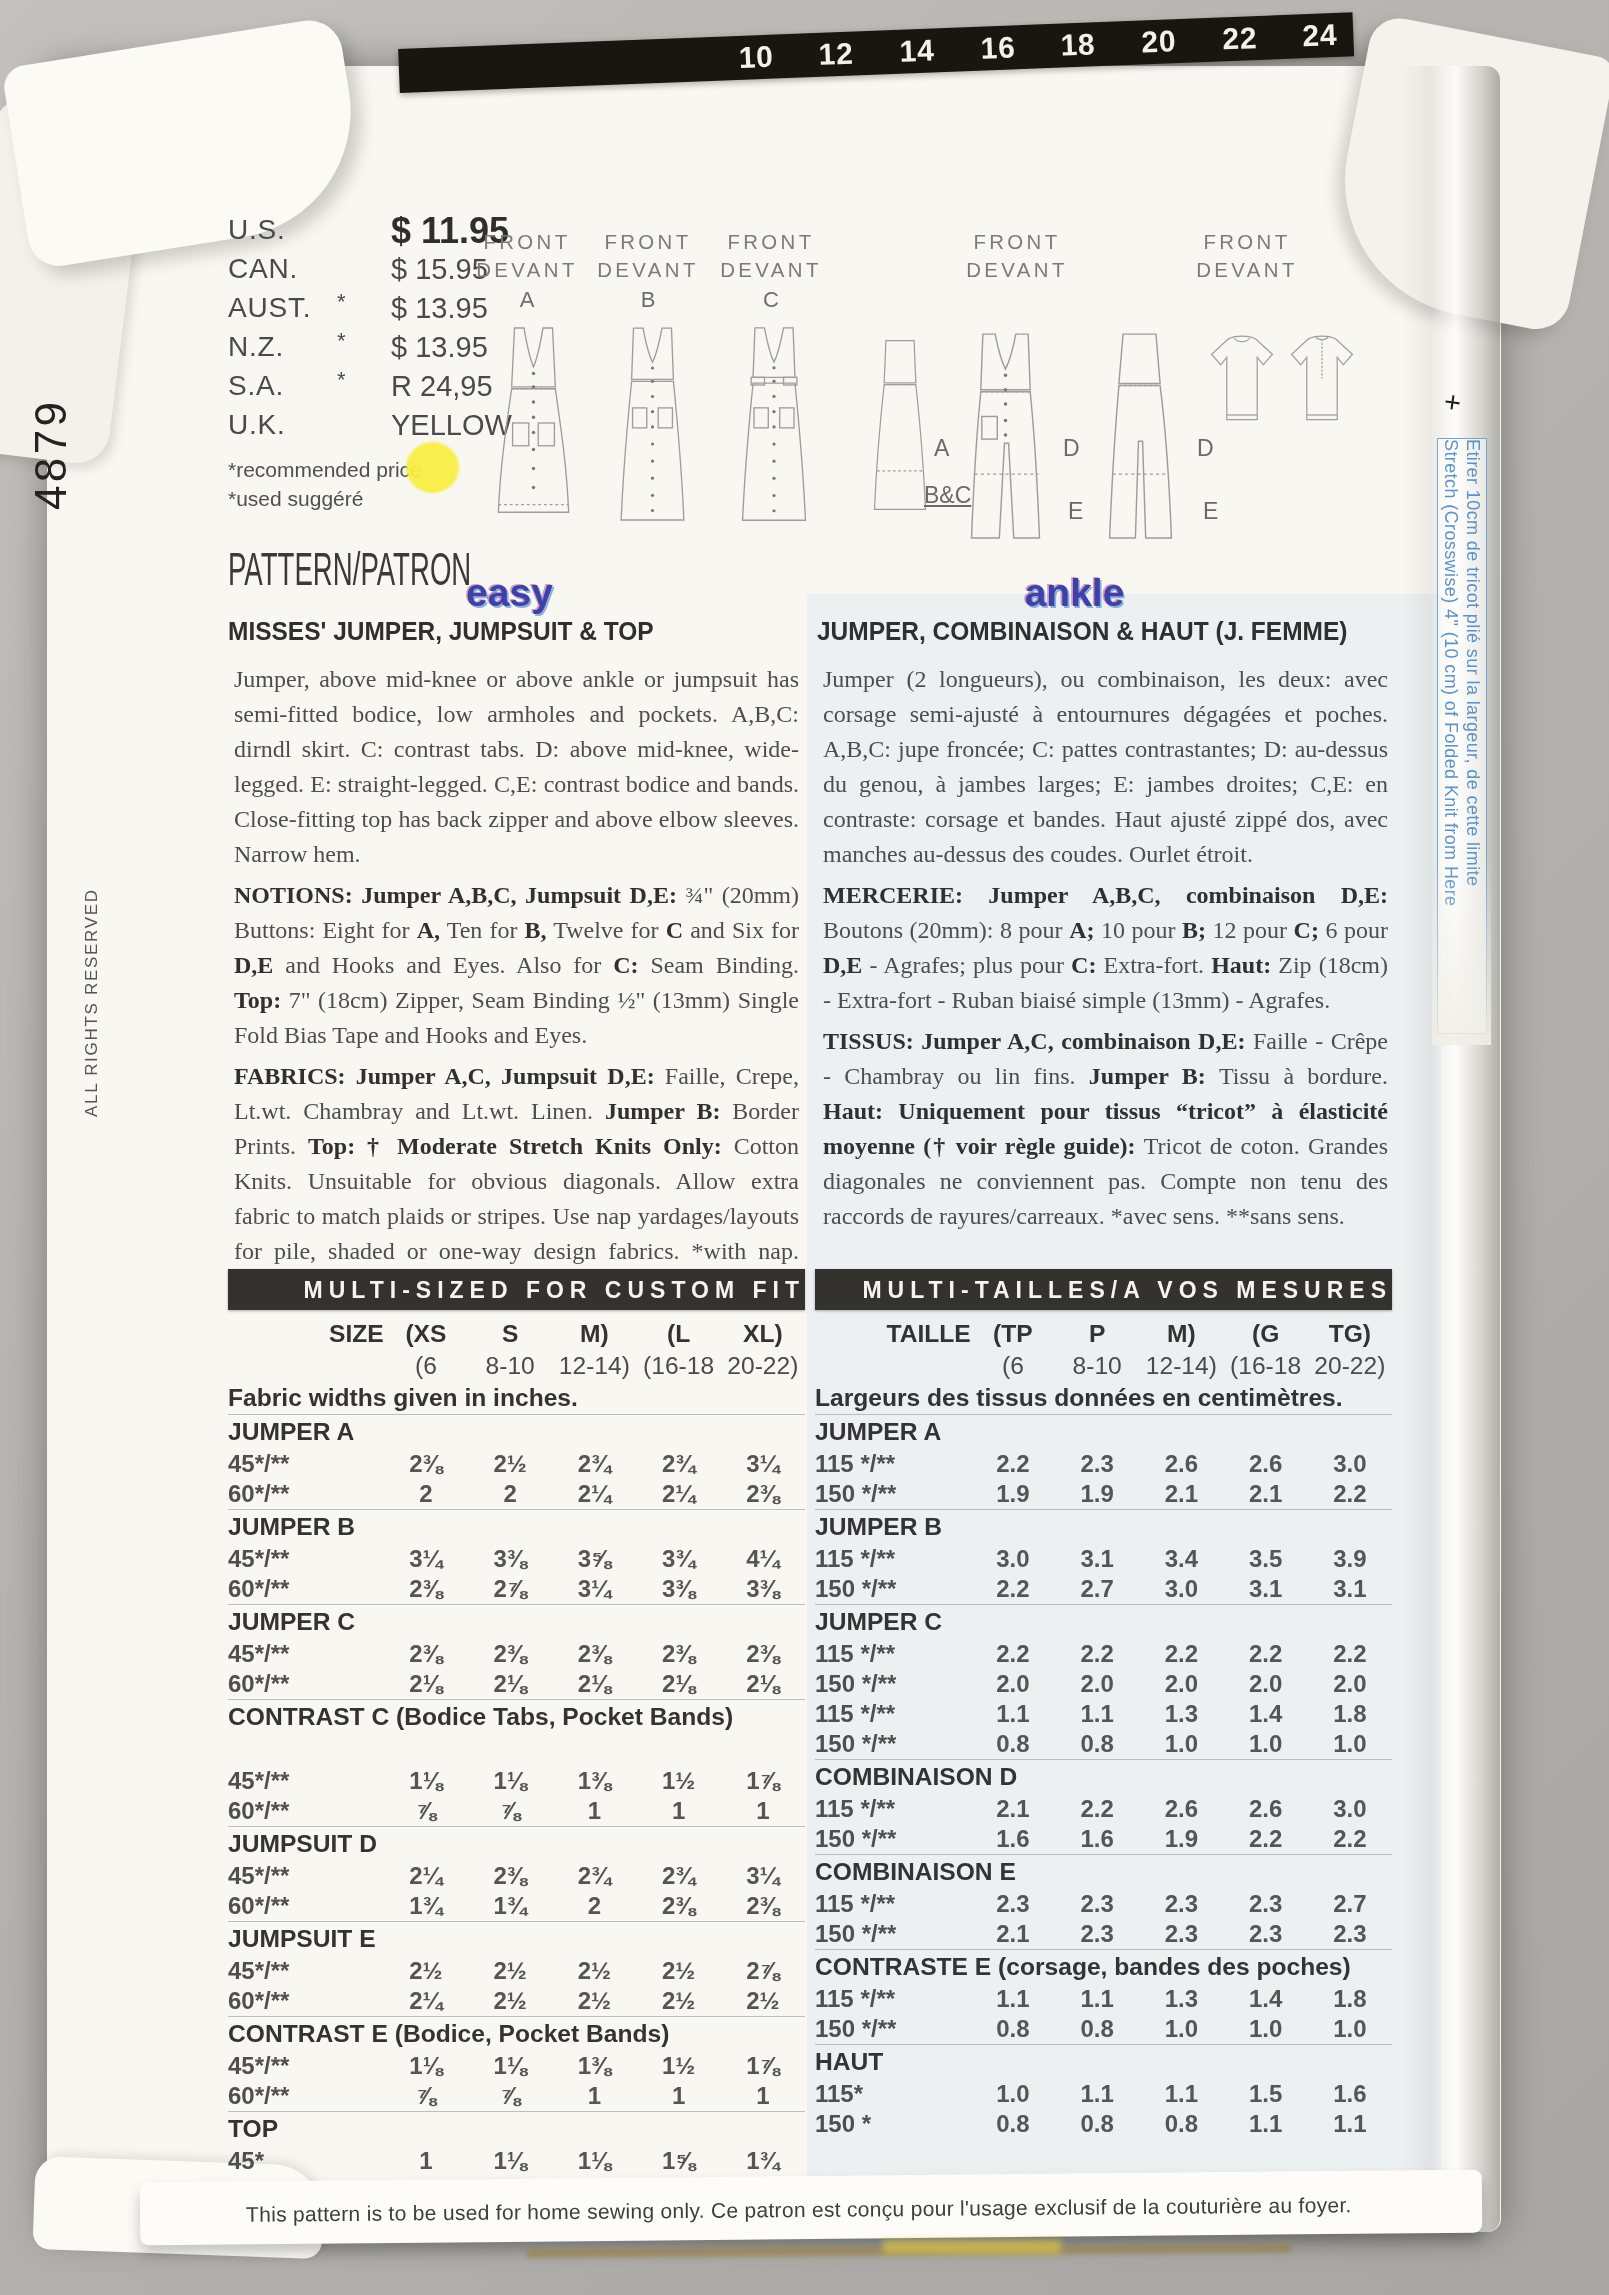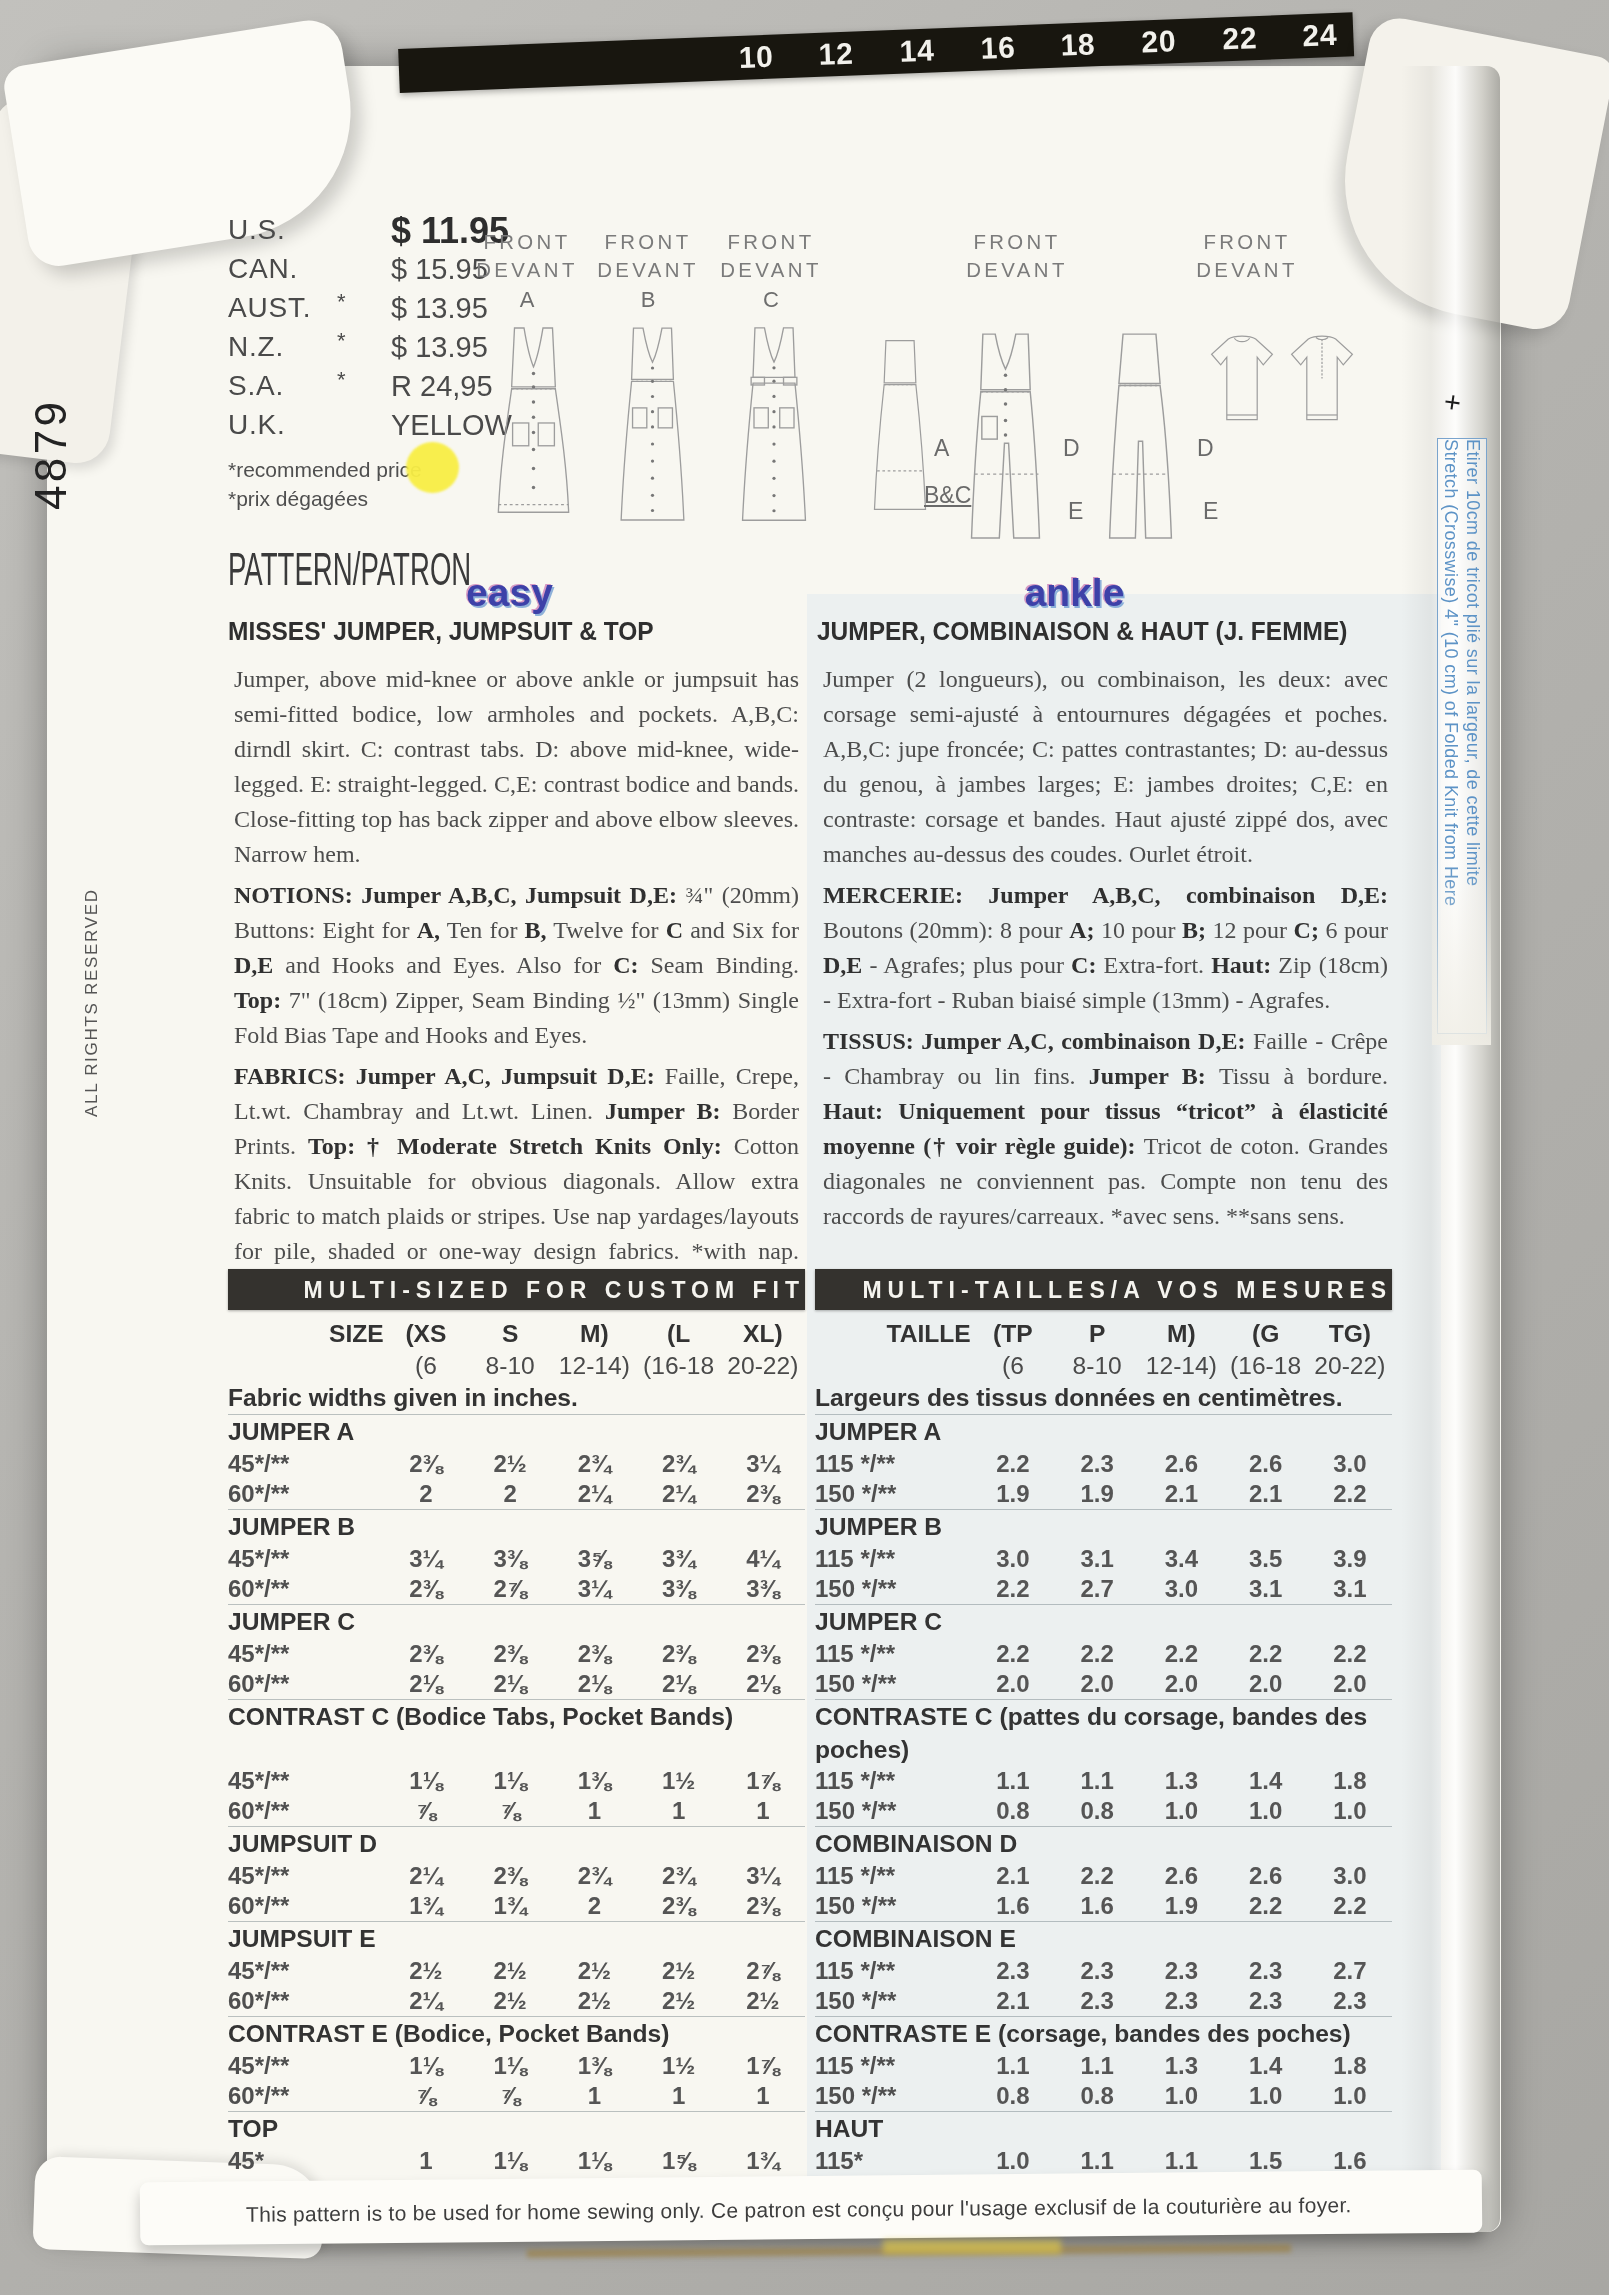--- a/index.html
+++ b/index.html
@@ -144,21 +144,21 @@
         <span class="lbl">S.A.</span>
         <span class="star">*</span>
         <span class="val">R 24,95</span>
       </div>
       <div class="prow">
         <span class="lbl">U.K.</span>
         <span class="star"></span>
         <span class="val">YELLOW</span>
       </div>
       <div class="pfoot">*recommended price</div>
-      <div class="pfoot" style="margin-top: 0px;">*prix dégagées</div>
+      <div class="pfoot" style="margin-top: 0px;">*used suggéré</div>
     </div>
   <div class="ydot"></div>
 
   <div class="rights">ALL RIGHTS RESERVED</div>
 
   <div class="fighead" style="left:459px;top:228px;">
       <div class="l1">FRONT</div>
       <div class="l2">DEVANT</div>
       <div class="lt">A</div>
     </div>
@@ -541,21 +541,20 @@
         <span class="tv">2.2</span>
       </div>
       <div class="trow">
         <span class="tl">150 */**</span>
         <span class="tv">2.0</span>
         <span class="tv">2.0</span>
         <span class="tv">2.0</span>
         <span class="tv">2.0</span>
         <span class="tv">2.0</span>
       </div>
-      <div class="tsec tall">CONTRASTE C (pattes du corsage, bandes des poches)</div>
       <div class="trow">
         <span class="tl">115 */**</span>
         <span class="tv">1.1</span>
         <span class="tv">1.1</span>
         <span class="tv">1.3</span>
         <span class="tv">1.4</span>
         <span class="tv">1.8</span>
       </div>
       <div class="trow">
         <span class="tl">150 */**</span>

